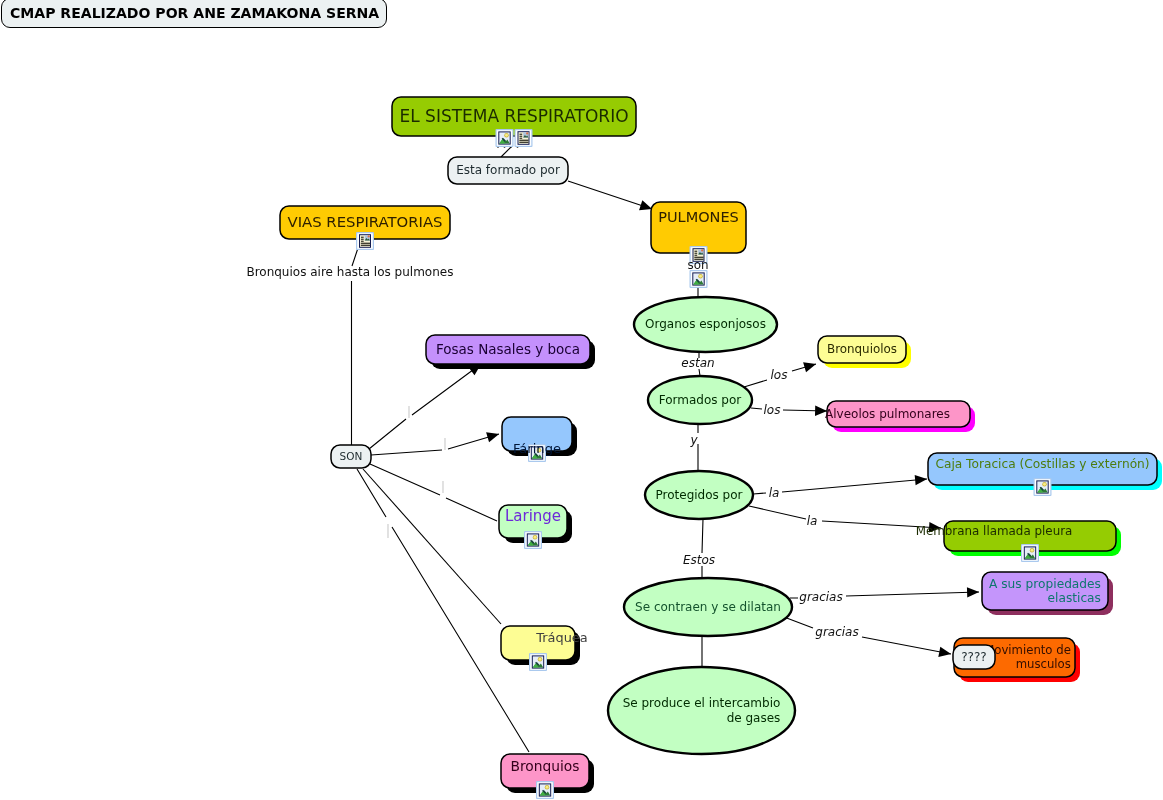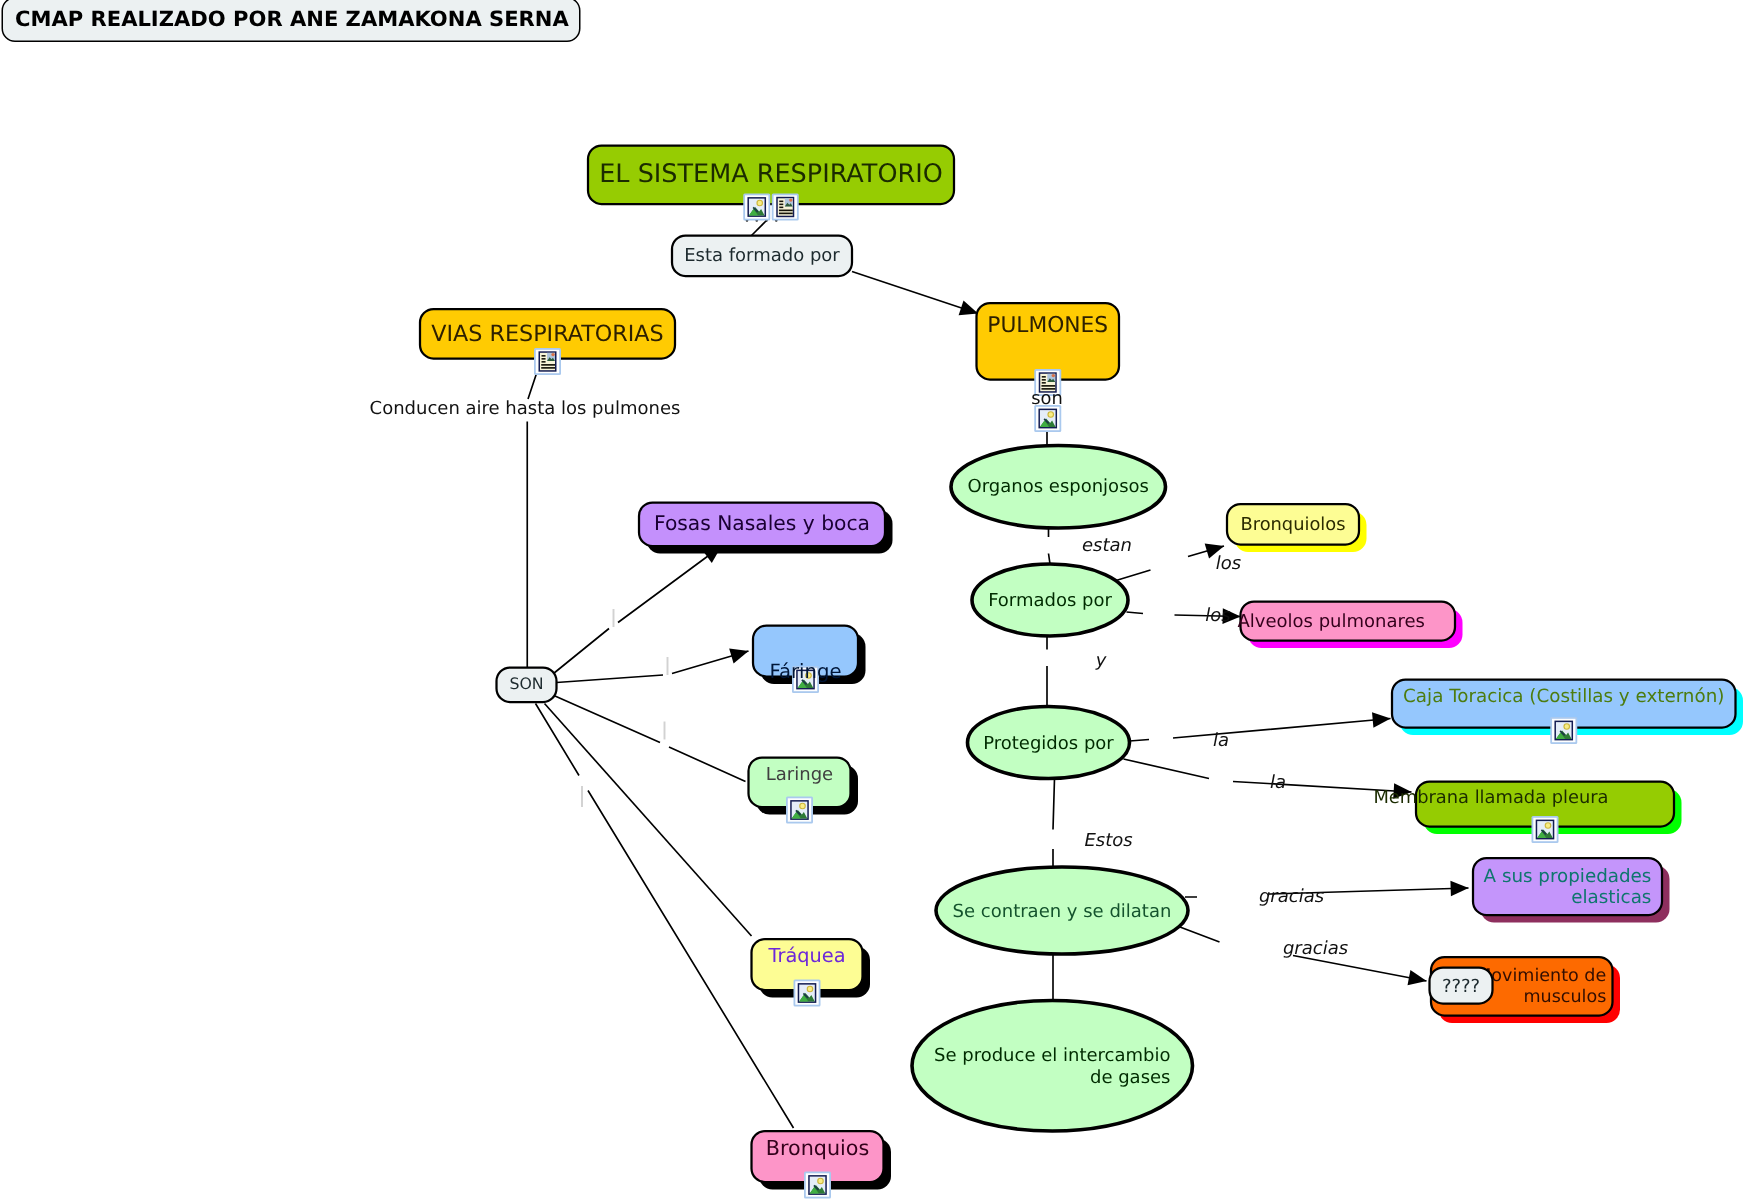--- a/index.html
+++ b/index.html
@@ -10,21 +10,21 @@
   #stage{position:relative;width:1163px;height:800px;background:#fff;}
   svg.layer{position:absolute;left:0;top:0;width:1163px;height:800px;overflow:visible;}
   #edges{z-index:1;}
   #nodes{z-index:2;}
   #labels{position:absolute;left:0;top:0;width:1163px;height:800px;z-index:3;pointer-events:none;}
   .ntext{position:absolute;display:flex;align-items:center;justify-content:center;
          text-align:right;line-height:1.18;white-space:pre;}
   .banner{position:absolute;box-sizing:border-box;background:#ecf1f2;border:1.6px solid #000;
           border-radius:9px;display:flex;align-items:center;
           font-weight:bold;}
-  .edgelabel{position:absolute;font-style:italic;white-space:nowrap;margin-left:40px;}
+  .edgelabel{position:absolute;font-style:italic;white-space:nowrap;}
   .plainlabel{position:absolute;white-space:nowrap;}
 </style>
 </head>
 <body>
 
 <div id="stage">
 
   <div class="banner" id="banner" style="left: 1px; top: -2px; width: 386px; height: 30px; font-size: 14.05px; padding-left: 8px; white-space: nowrap;">
     <span>CMAP REALIZADO POR ANE ZAMAKONA SERNA</span>
   </div>
@@ -153,40 +153,40 @@
         <rect x="331" y="445" width="40" height="23" rx="9" ry="9" fill="#ecf1f2" stroke="#000" stroke-width="1.5"></rect>
       </g>
   </svg>
 
   <div id="labels">
       <div class="ntext" style="left: 392px; top: 97px; width: 244px; height: 39px; font-size: 17px; color: rgb(27, 43, 0);">EL SISTEMA RESPIRATORIO</div>
       <div class="ntext" style="left: 280px; top: 206px; width: 170px; height: 33px; font-size: 14.85px; color: rgb(46, 32, 0);">VIAS RESPIRATORIAS</div>
       <div class="ntext" style="left: 426px; top: 335px; width: 164px; height: 29px; font-size: 13.5px; color: rgb(26, 0, 51);">Fosas Nasales y boca</div>
       <div class="ntext" style="left: 651px; top: 192px; width: 95px; height: 51px; font-size: 14.5px; color: rgb(46, 32, 0);">PULMONES</div>
       <div class="ntext" style="left: 502px; top: 432px; width: 70px; height: 34px; font-size: 13.1px; color: rgb(0, 22, 56);">Fáringe</div>
-      <div class="ntext" style="left: 499px; top: 500px; width: 68px; height: 33px; font-size: 12px; color: #404040;">Laringe</div>
-      <div class="ntext" style="left: 501px; top: 621px; width: 74px; height: 34px; font-size: 12.9px; color: #6d28d9;">Tráquea</div>
+      <div class="ntext" style="left: 499px; top: 500px; width: 68px; height: 33px; font-size: 15px; color: #6d28d9;">Laringe</div>
+      <div class="ntext" style="left: 501px; top: 621px; width: 74px; height: 34px; font-size: 12.9px; color: #404040; padding-left: 24px;">Tráquea</div>
       <div class="ntext" style="left: 501px; top: 749px; width: 88px; height: 34px; font-size: 13.8px; color: rgb(51, 0, 27);">Bronquios</div>
       <div class="ntext" style="left: 634px; top: 297px; width: 143px; height: 55px; font-size: 12px; color: rgb(0, 43, 0);">Organos esponjosos</div>
       <div class="ntext" style="left: 648px; top: 376px; width: 104px; height: 48px; font-size: 12px; color: rgb(0, 43, 0);">Formados por</div>
       <div class="ntext" style="left: 645px; top: 471px; width: 108px; height: 48px; font-size: 12px; color: rgb(0, 43, 0);">Protegidos por</div>
       <div class="ntext" style="left: 624px; top: 578px; width: 168px; height: 58px; font-size: 12px; color: #14532d;">Se contraen y se dilatan</div>
       <div class="ntext" style="left: 608px; top: 667px; width: 187px; height: 87px; font-size: 12px; color: rgb(0, 43, 0);">Se produce el intercambio
 de gases</div>
       <div class="ntext" style="left: 818px; top: 336px; width: 88px; height: 27px; font-size: 11.9px; color: rgb(43, 43, 0);">Bronquiolos</div>
       <div class="ntext" style="left: 827px; top: 401px; width: 121px; height: 26px; font-size: 12px; color: rgb(51, 0, 27);">Alveolos pulmonares</div>
       <div class="ntext" style="left: 928px; top: 448px; width: 229px; height: 32px; font-size: 12.2px; color: #4d7c0f;">Caja Toracica (Costillas y externón)</div>
       <div class="ntext" style="left: 908px; top: 516px; width: 172px; height: 30px; font-size: 11.9px; color: rgb(27, 43, 0);">Membrana llamada pleura</div>
       <div class="ntext" style="left: 982px; top: 572px; width: 126px; height: 38px; font-size: 12.2px; color: #0f766e;">A sus propiedades
 elasticas</div>
       <div class="ntext" style="left: 967px; top: 638px; width: 121px; height: 39px; font-size: 11.7px; color: rgb(51, 14, 0);">Movimiento de
 musculos</div>
       <div class="ntext" style="left: 448px; top: 157px; width: 120px; height: 27px; font-size: 12px; color: rgb(29, 42, 46);">Esta formado por</div>
       <div class="ntext" style="left: 331px; top: 445px; width: 40px; height: 23px; font-size: 10.5px; color: rgb(29, 42, 46);">SON</div>
-      <div class="plainlabel" style="font-size: 12px; color: rgb(17, 17, 17); left: 246.414px; top: 265px;">Conducen aire hasta los pulmones</div>
+      <div class="plainlabel" style="font-size: 12px; color: rgb(17, 17, 17); left: 246.414px; top: 265px;">Bronquios aire hasta los pulmones</div>
       <div class="plainlabel" style="font-size: 11.9px; color: rgb(17, 17, 17); left: 687.492px; top: 258px;">son</div>
       <div class="edgelabel" style="font-size: 12px; color: rgb(17, 17, 17); left: 681.344px; top: 356px;">estan</div>
       <div class="edgelabel" style="font-size: 12px; color: rgb(17, 17, 17); left: 770.531px; top: 368px;">los</div>
       <div class="edgelabel" style="font-size: 12px; color: rgb(17, 17, 17); left: 763.531px; top: 403px;">los</div>
       <div class="edgelabel" style="font-size: 12px; color: rgb(17, 17, 17); left: 690.445px; top: 433px;">y</div>
       <div class="edgelabel" style="font-size: 12px; color: rgb(17, 17, 17); left: 768.656px; top: 486px;">la</div>
       <div class="edgelabel" style="font-size: 12px; color: rgb(17, 17, 17); left: 806.656px; top: 514px;">la</div>
       <div class="edgelabel" style="font-size: 12px; color: rgb(17, 17, 17); left: 682.93px; top: 553px;">Estos</div>
       <div class="edgelabel" style="font-size: 12px; color: rgb(17, 17, 17); left: 799.273px; top: 590px;">gracias</div>
       <div class="edgelabel" style="font-size: 12px; color: rgb(17, 17, 17); left: 815.273px; top: 625px;">gracias</div>

